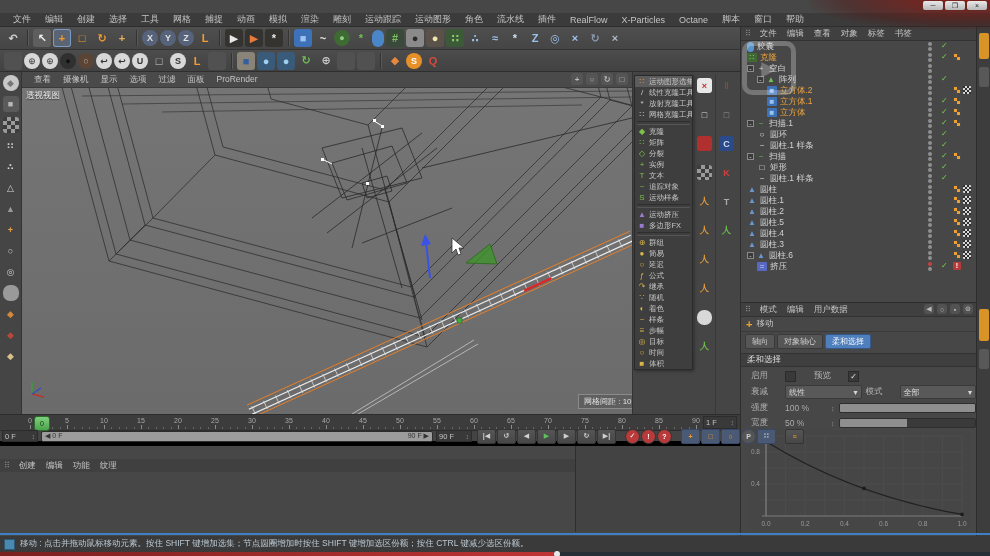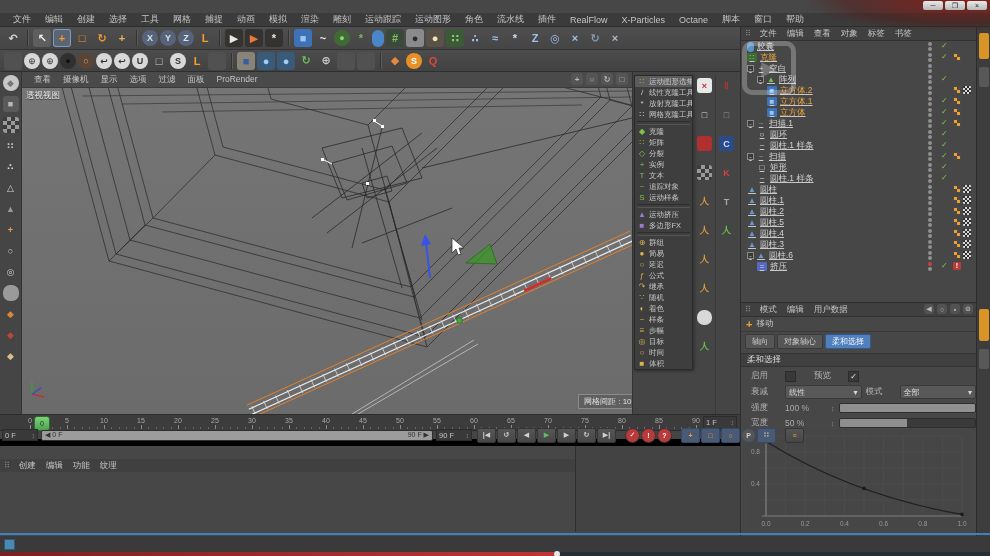--- a/index.html
+++ b/index.html
@@ -56,21 +56,21 @@
   #stripA{left:60px;border-left:1px solid #383838;}
   #stripB{left:82px;border-left:1px solid #383838;height:336px;}
   .strip .tic{width:15px;height:15px;font-size:9px;}
   
   #om{left:740px;top:27px;width:236px;height:276px;background:#474747;border-left:1px solid #2e2e2e;border-bottom:1px solid #2e2e2e;box-sizing:border-box;}
   .panel-menu{height:13px;background:#404040;border-bottom:1px solid #323232;display:flex;align-items:center;
     font-size:8.5px;padding-left:4px;gap:1px;}
   .panel-menu .grip{color:#8a8a8a;font-size:8px;margin-right:3px;}
   .panel-menu .menu-item{padding:0 5px;}
   #om-tree{position:relative;font-size:8.5px;}
-  .om-row{position:relative;height:11px;display:flex;align-items:center;white-space:nowrap;text-decoration:underline;}
+  .om-row{position:relative;height:11px;display:flex;align-items:center;white-space:nowrap;}
   .om-row .exp{width:7px;height:7px;border:1px solid #8a8a8a;background:#3a3a3a;color:#ccc;font-size:7px;line-height:6px;
     text-align:center;margin-right:2px;flex:none;box-sizing:border-box;}
   .om-row .oic{width:10px;height:9px;margin-right:3px;flex:none;display:inline-flex;align-items:center;justify-content:center;font-size:8px;border-radius:1px;}
   .om-row .olabel{color:#d2d2d2;}
   .om-row .olabel.sel{color:#eca43c;}
   .om-dots{position:absolute;left:186px;top:1px;width:6px;height:9px;}
   .om-dots i{position:absolute;left:1px;width:4px;height:4px;border-radius:50%;background:#8f8f8f;}
   .om-dots i:last-child{top:5px;}
   .om-check{position:absolute;left:200px;top:0;font-size:8px;color:#79d04f;}
   .om-tags{position:absolute;left:212px;top:1px;display:flex;gap:2px;}
@@ -105,21 +105,21 @@
   .groove .fill{position:absolute;left:0;top:0;bottom:0;background:#8f8f8f;}
   
   #ruler{left:0;top:414px;width:740px;height:17px;background:#3c3c3c;border-top:1px solid #2c2c2c;border-bottom:1px solid #2c2c2c;box-sizing:border-box;}
   .rlab{position:absolute;top:2px;font-size:7px;color:#a8a8a8;transform:translateX(-50%);}
   .rtick{position:absolute;bottom:1px;width:1px;height:4px;background:#8a8a8a;}
   #playhead{position:absolute;left:34px;top:1px;width:14px;height:13px;background:linear-gradient(#7ed07e,#4da34d);
     border:1px solid #2d6b2d;border-radius:3px;color:#0e3a0e;font-size:7px;display:flex;align-items:center;justify-content:center;}
   #inc-field{position:absolute;left:703px;top:1px;width:34px;height:13px;}
   .field{background:#393939;border:1px solid #2c2c2c;color:#c4c4c4;font-size:7.5px;display:flex;align-items:center;
     justify-content:space-between;padding:0 2px;box-sizing:border-box;}
-  #transport{left:0;top:431px;width:740px;height:15px;background:#444;display:flex;align-items:center;gap:1px;padding-left:2px;box-sizing:border-box;border-bottom:7px solid #000000;}
+  #transport{left:0;top:431px;width:740px;height:15px;background:#444;display:flex;align-items:center;gap:1px;padding-left:2px;box-sizing:border-box;border-bottom:5px solid #000000;}
   #cur-field{width:36px;height:12px;flex:none;}
   #rangebar{width:392px;height:11px;background:#9c9c9c;border:1px solid #2e2e2e;border-radius:2px;flex:none;
     display:flex;align-items:center;justify-content:space-between;color:#333;font-size:7px;padding:0 3px;box-sizing:border-box;margin:0 2px;}
   #end-field{width:36px;height:12px;flex:none;margin-right:4px;}
   .tbtn{width:17px;height:13px;background:linear-gradient(#555,#474747);border:1px solid #353535;border-radius:2px;
     color:#d0d0d0;font-size:7px;display:inline-flex;align-items:center;justify-content:center;flex:none;font-weight:bold;}
   .tbtn.ci{border-radius:50%;width:13px;height:13px;}
   .tbtn.grp{background:#4a5a74;border-color:#37496a;}
   .tgap{width:7px;flex:none;}
   
@@ -1041,20 +1041,21 @@
         <span class="menu-item">功能</span>
         <span class="menu-item">纹理</span>
       </span>
   </div>
   <div id="mat-body" class="abs"></div>
   <div id="coords-panel" class="abs"></div>
 
   <div id="blueline" class="abs"></div>
   <div id="statusbar" class="abs">
     <span id="status-icon"></span>
+    <span>移动 : 点击并拖动鼠标移动元素。按住 SHIFT 键增加选集；节点圆圈增加时按住 SHIFT 键增加选区份额；按住 CTRL 键减少选区份额。</span>
   </div>
   <div id="videobar" class="abs">
     <span class="prog"></span>
     <span class="knob"></span>
   </div>
 
   <div id="watermark" class="abs">
     <span class="wlogo">▶</span>
   </div>
 

